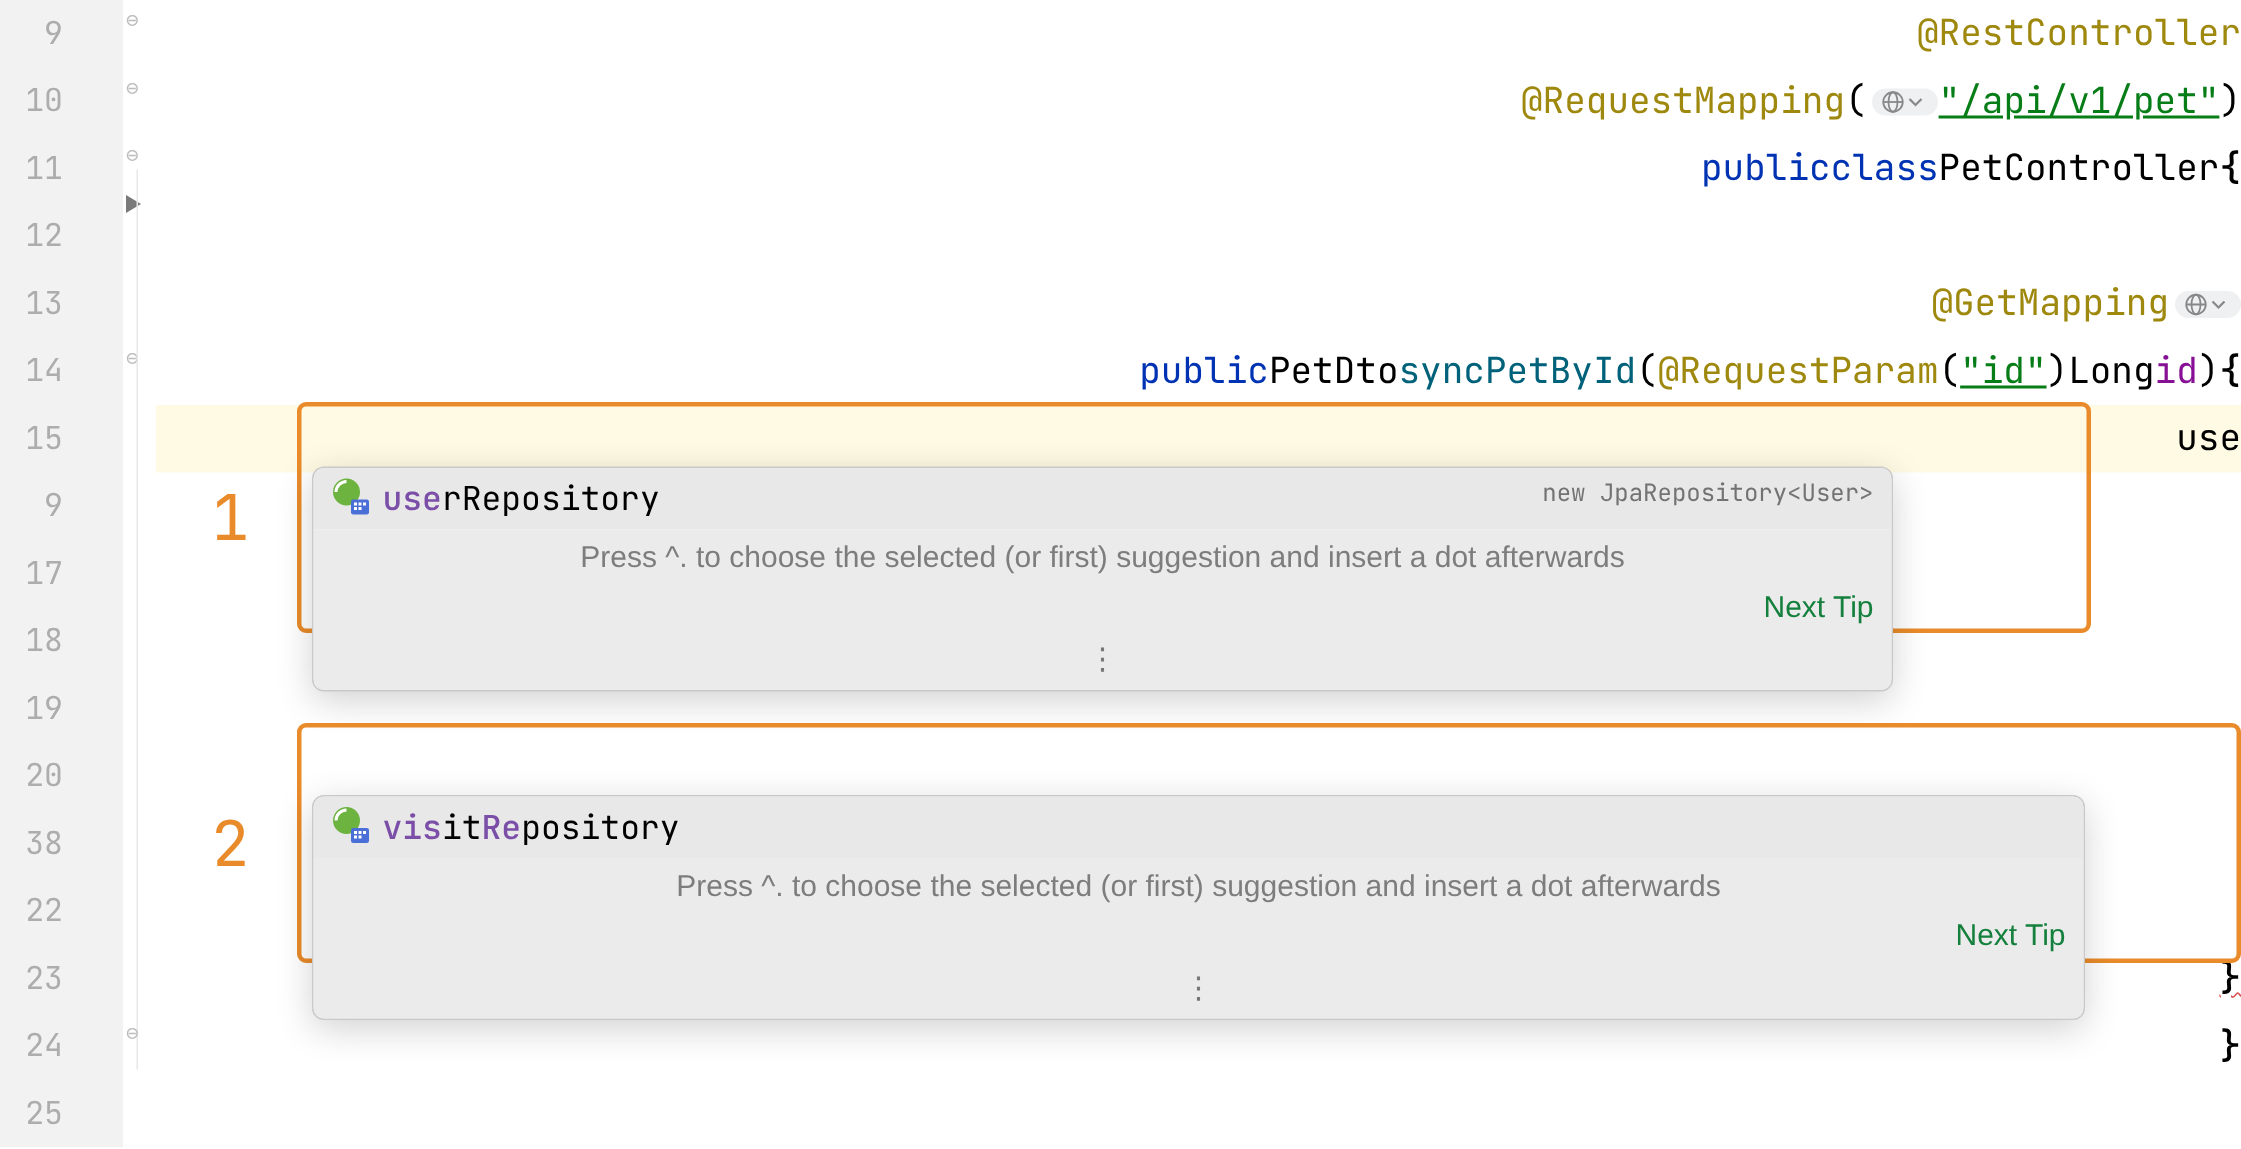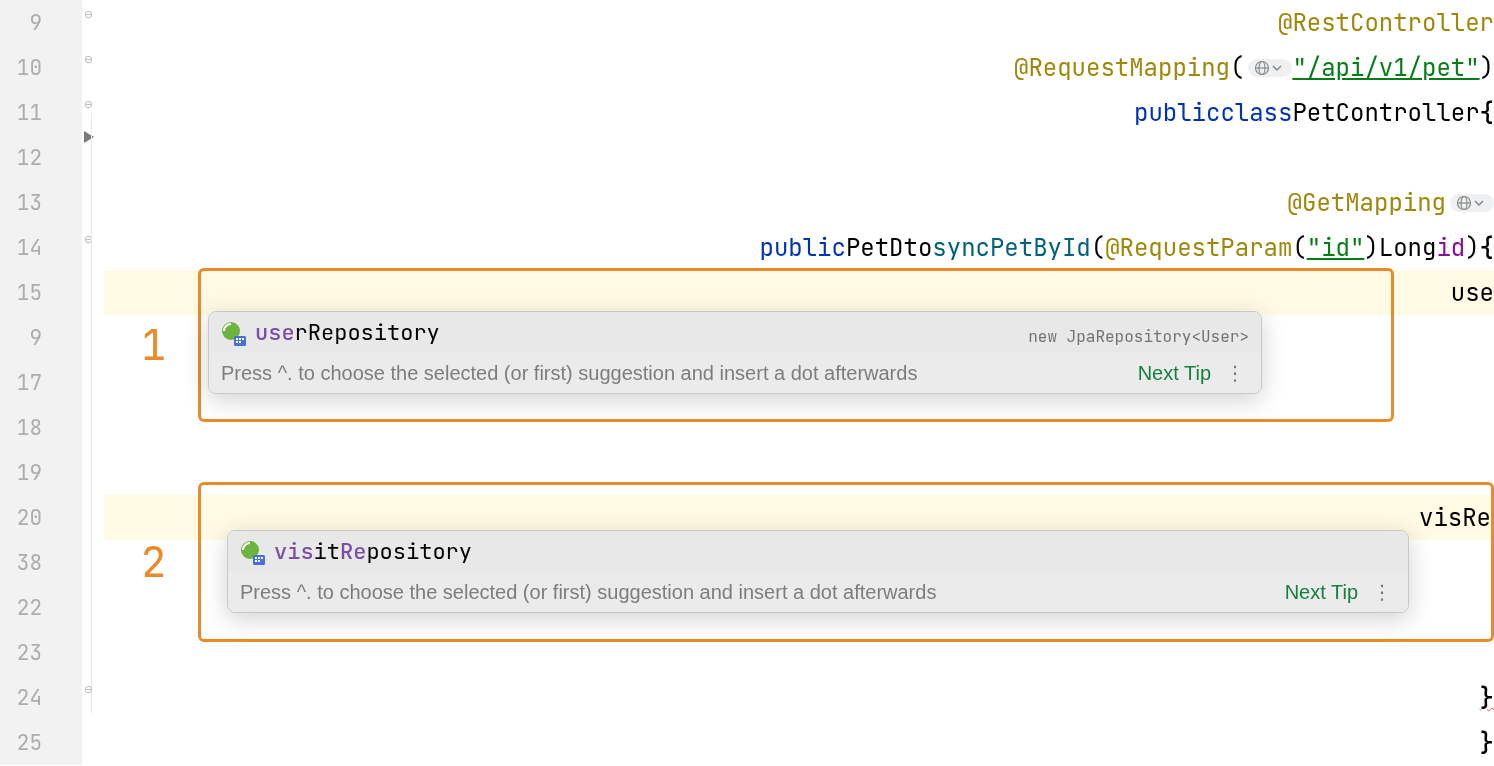--- a/index.html
+++ b/index.html
@@ -113,38 +113,39 @@
     position: absolute;
     background: #f7f7f7;
     border: 1px solid #c9c9c9;
     border-radius: 8px;
     box-shadow: 0 6px 24px rgba(0,0,0,0.18);
     font-size: 22px;
     overflow: hidden;
   }
   .popup-row {
     display: flex;
-    align-items: flex-end;
+    align-items: flex-start;
     padding: 6px 12px;
     background: #e8e8e8;
     gap: 8px;
   }
   .popup-main { color: #000; flex: 1; }
   .popup-main .match { color: #7b4ea8; font-weight: 500; }
   .popup-main .rest { color: #000000; }
   .popup-right { color: #737373; font-size: 16px; }
   .popup-hint {
     display: flex;
     align-items: center;
     padding: 8px 12px;
     background: #ebebeb;
     color: #7d7d7d;
     font-family: -apple-system, "Segoe UI", sans-serif;
     font-size: 20px;
     gap: 10px;
+    flex-direction: column;
   }
   .popup-hint .link { color: #15803d; margin-left: auto; }
   .popup-hint .dots { color: #777; font-size: 20px; padding: 0 4px; }
 
   .row-icon {
     width: 26px; height: 26px; flex-shrink: 0;
     position: relative;
   }
   .spring-icon svg, .row-icon svg { display: block; }
 
@@ -228,21 +229,20 @@
 
     <div class="code-line">    <span class="kw">public</span> <span class="type">PetDto</span> <span class="method">syncPetById</span><span class="paren">(</span><span class="anno">@RequestParam</span><span class="paren">(</span><span class="str under">"id"</span><span class="paren">)</span> <span class="type">Long</span> <span class="param">id</span><span class="paren">)</span> <span class="brace">{</span></div>
 
     <div class="code-line hl-line">        <span>use</span></div>
 
     <div class="code-line"></div>
     <div class="code-line"></div>
     <div class="code-line"></div>
     <div class="code-line"></div>
 
-    <div class="code-line hl-line">        <span>visRe</span><span class="caret"></span></div>
 
     <div class="code-line"></div>
     <div class="code-line"></div>
     <div class="code-line"></div>
 
     <div class="code-line">    <span class="brace bracewarn">}</span></div>
     <div class="code-line"><span class="brace">}</span></div>
 
     <div class="callout" style="left:94px; top:268px; width:1196px; height:154px;">
       <div class="callout-num">1</div>
@@ -269,21 +269,21 @@
         <span>Press ^. to choose the selected (or first) suggestion and insert a dot afterwards</span>
         <a class="link">Next Tip</a>
         <span class="dots">⋮</span>
       </div>
     </div>
 
     <div class="callout" style="left:94px; top:482px; width:1296px; height:160px;">
       <div class="callout-num">2</div>
     </div>
 
-    <div class="popup" style="left:104px; top:530px; width:1182px;margin-left:19px;">
+    <div class="popup" style="left:104px; top:530px; width:1182px;">
       <div class="popup-row">
         <span class="row-icon">
           <svg viewBox="0 0 26 26" width="26" height="26">
               <circle cx="10" cy="10" r="9" fill="#6db33f"></circle>
               <path d="M10 3 A7 7 0 0 0 3 10" stroke="#fff" stroke-width="2" fill="none"></path>
               <rect x="13" y="15" width="12" height="10" rx="1.5" fill="#4a6fd6"></rect>
               <rect x="15" y="17" width="2" height="2" fill="#fff"></rect>
               <rect x="18" y="17" width="2" height="2" fill="#fff"></rect>
               <rect x="21" y="17" width="2" height="2" fill="#fff"></rect>
               <rect x="15" y="20" width="2" height="2" fill="#fff"></rect>

